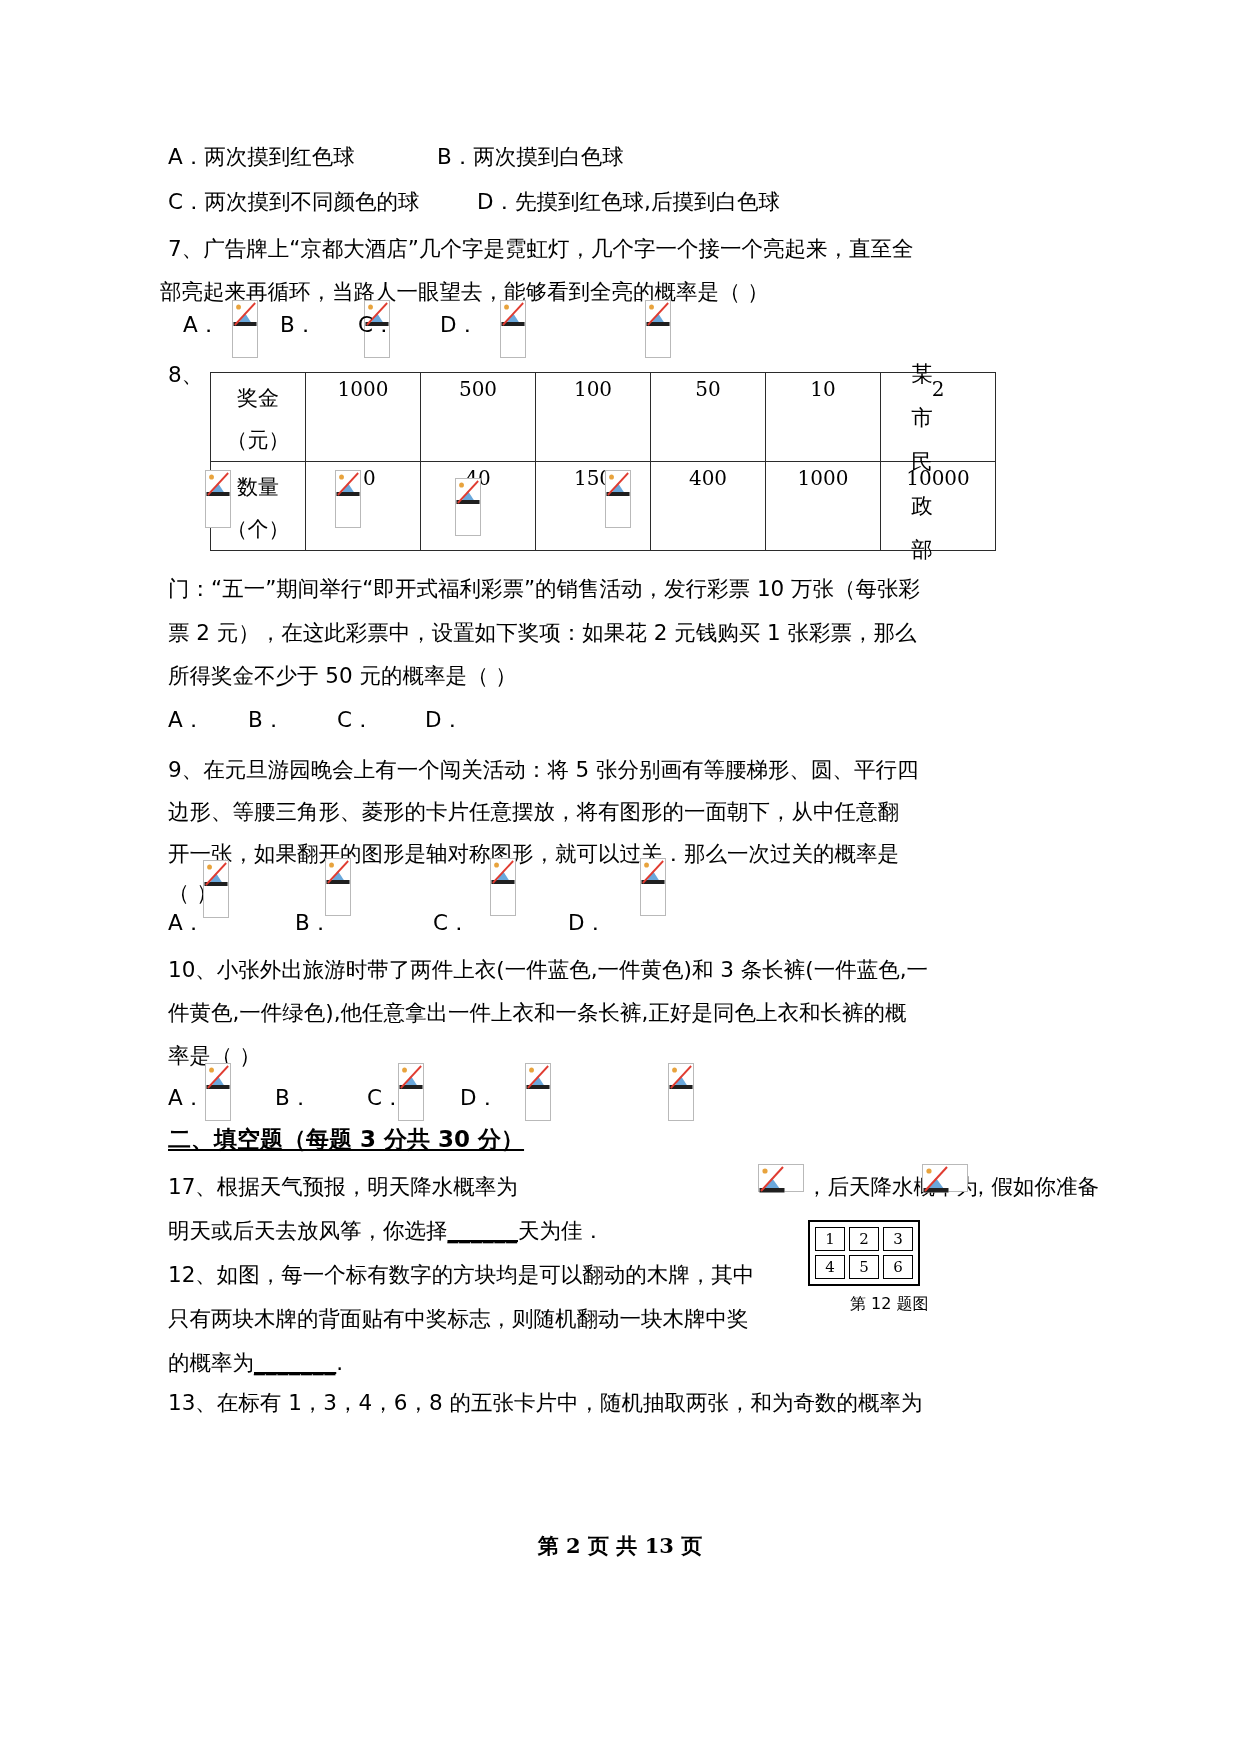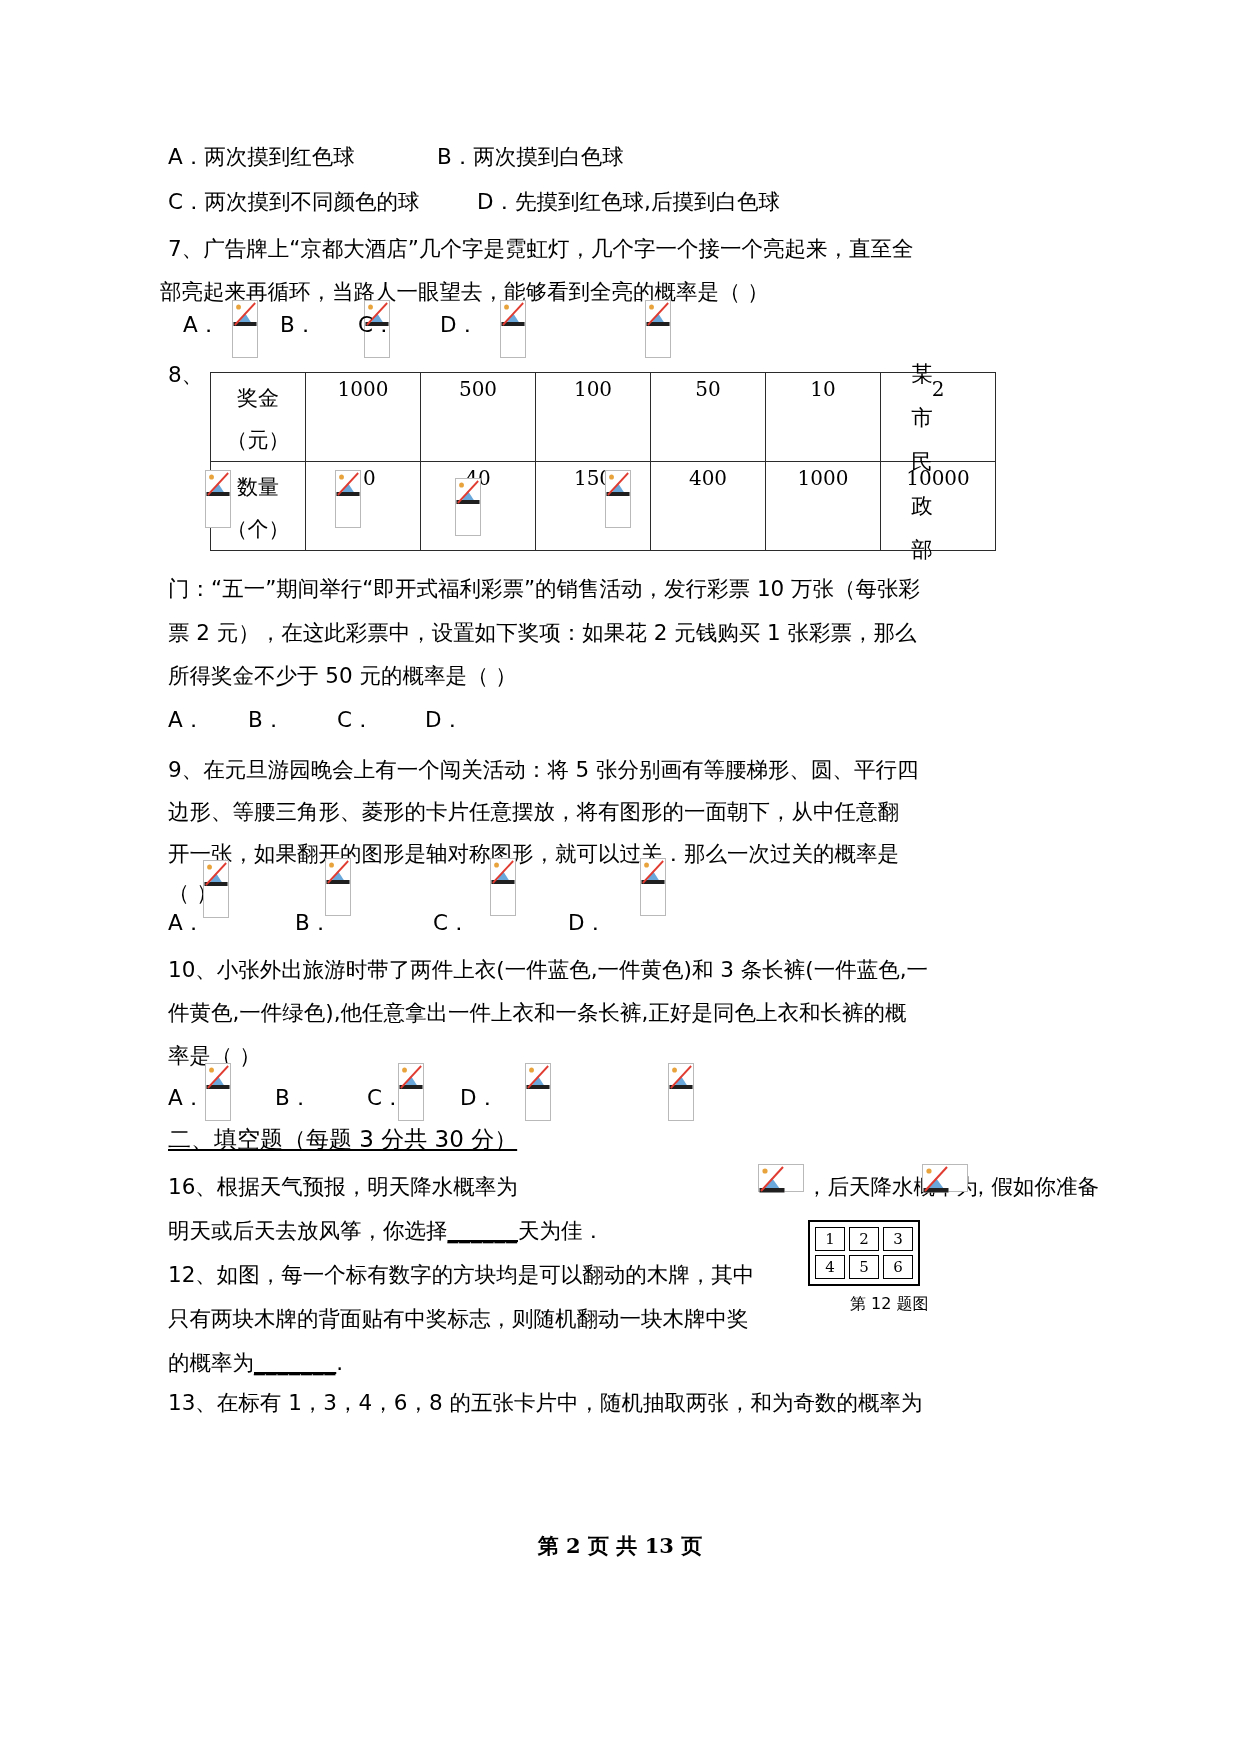--- a/index.html
+++ b/index.html
@@ -97,21 +97,21 @@
 
   .footer{
     position:absolute;
     left:0; right:0;
     text-align:center;
     font-size:21px;
     font-weight:bold;
     font-family:"DejaVu Serif","Liberation Serif",serif;
   }
   .ul-blank{ text-decoration:underline; letter-spacing:1px;text-align:right; }
-  .heading-bold{ font-weight:normal; }
+  .heading-bold{ font-weight:bold; }
   .u-heading{ text-decoration:underline; }
 </style>
 </head>
 <body>
 
 <div class="page">
 
   <div class="ln" style="left:168px;top:142px;">A．两次摸到红色球</div>
   <div class="ln" style="left:437px;top:142px;">B．两次摸到白色球</div>
   <div class="ln" style="left:168px;top:187px;">C．两次摸到不同颜色的球</div>
@@ -366,21 +366,21 @@
     </span>
   </span>
 
   <div class="ln" style="left:168px;top:1083px;">A．</div>
   <div class="ln" style="left:275px;top:1083px;">B．</div>
   <div class="ln" style="left:367px;top:1083px;">C．</div>
   <div class="ln" style="left:460px;top:1083px;">D．</div>
 
   <div class="ln heading-bold u-heading" style="left:168px;top:1124px;font-size:23px;">二、填空题（每题 3 分共 30 分）</div>
 
-  <div class="ln" style="left:168px;top:1172px;">16、根据天气预报，明天降水概率为</div>
+  <div class="ln" style="left:168px;top:1172px;">17、根据天气预报，明天降水概率为</div>
   <span class="brokenimg bi-wide" style="position:absolute;left:758px;top:1164px;">
     <span class="glyph">
       <svg viewBox="0 0 26 28" width="100%" height="100%" preserveAspectRatio="none">
         <rect x="0.5" y="0.5" width="25" height="27" fill="#ffffff"></rect>
         <circle cx="6" cy="6" r="2.6" fill="#e8a33d"></circle>
         <polygon points="5,24 13,13 21,24" fill="#6aa8dc"></polygon>
         <rect x="0.5" y="23" width="25" height="4.5" fill="#1f1f1f"></rect>
         <line x1="2" y1="26" x2="24" y2="2" stroke="#e03c31" stroke-width="2"></line>
       </svg>
     </span>

